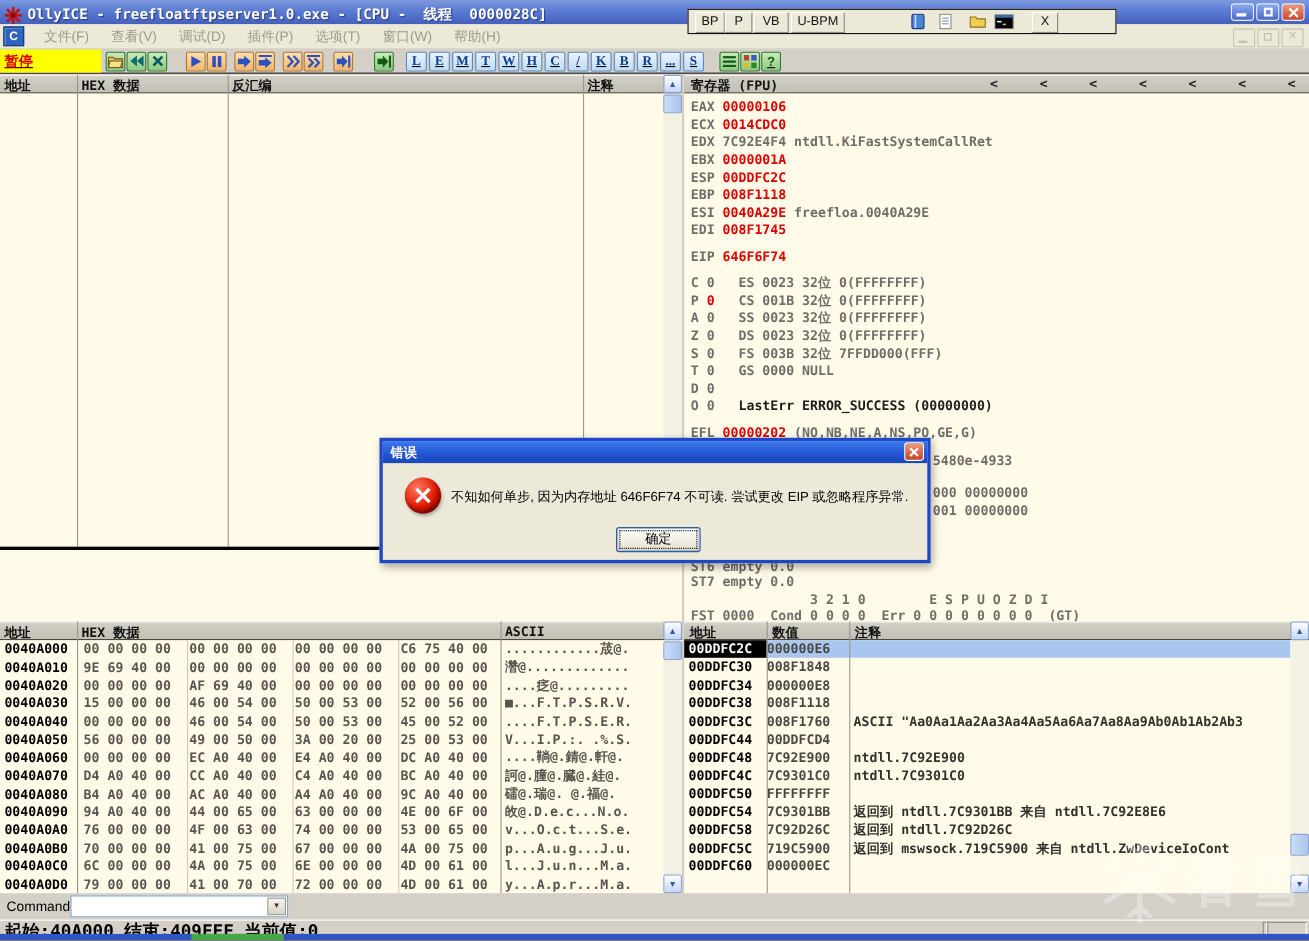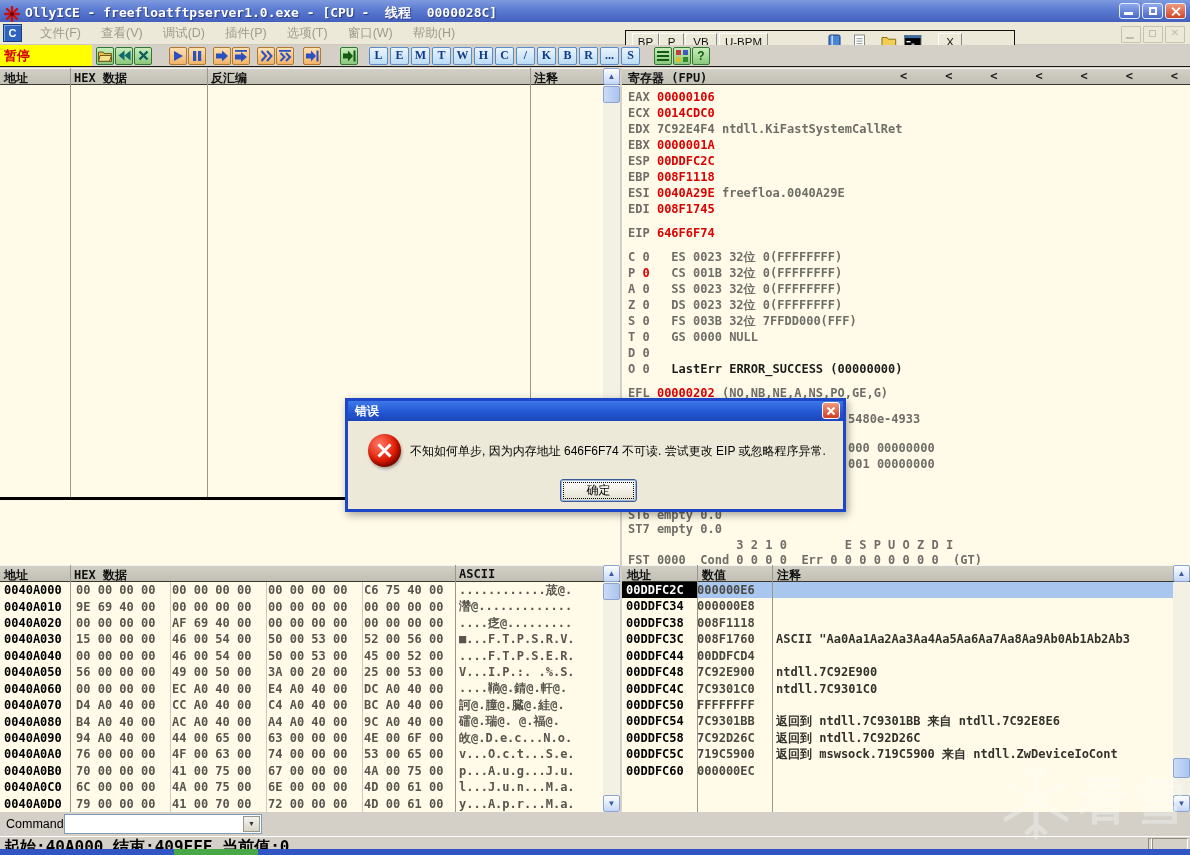--- a/index.html
+++ b/index.html
@@ -28,29 +28,29 @@
     font-size:11px;text-align:center;line-height:16px;border:1px solid #1a3a78;box-shadow:inset 1px 1px 0 #7fa3e0;}
   #menu-items{display:flex;margin-left:8px;gap:0;}
   .menu-item{color:#9e9b8c;font-size:12.5px;padding:3px 10px;white-space:nowrap;}
   .mdi-ctrls{position:absolute;right:5px;top:4px;display:flex;gap:2px;}
   .mdib{width:18px;height:15px;background:#ECE9D8;border:1px solid #c6c2b2;position:relative;border-radius:1px;}
   .mdib .g{position:absolute;color:#c2beae;font-size:10px;left:0;right:0;text-align:center;top:0px;font-weight:bold;}
   .mdib .bar{position:absolute;left:4px;bottom:3px;width:8px;height:2px;background:#c2beae;}
   .mdib .sq{position:absolute;left:5px;top:3px;width:7px;height:7px;border:1.5px solid #c2beae;box-sizing:border-box;}
 
   
-  .plugin-bar{position:absolute;left:625px;top:30px;width:390px;height:23px;background:#ECE9D8;
+  .plugin-bar{position:absolute;left:625px;top:8px;width:390px;height:23px;background:#ECE9D8;
     border:1.6px solid #111;box-sizing:border-box;}
   .pb-btn{position:absolute;top:2px;height:17px;background:#ECE9D8;border:1px solid #888;
     border-top-color:#fff;border-left-color:#fff;font-size:11.5px;text-align:center;line-height:16px;color:#111;}
   .pb-ico{position:absolute;top:2px;width:22px;height:17px;display:flex;align-items:center;justify-content:center;}
 
   
   .toolbar{position:absolute;left:0;top:45px;width:1190px;height:21px;background:#D4D0C8;
-    border-bottom:1.6px solid #1a1a1a;box-sizing:content-box;display:flex;align-items:center;}
+    border-bottom:1.6px solid #1a1a1a;box-sizing:content-box;display:flex;align-items:center;text-decoration:underline;}
   .pause-box{width:92px;height:21px;background:#FFFF00;color:#d80000;font-weight:bold;font-size:13px;
     line-height:21px;padding-left:4px;box-sizing:border-box;flex:none;}
   .tb-btn{width:18px;height:18px;flex:none;border-radius:2px;display:flex;align-items:center;justify-content:center;
     box-sizing:border-box;margin-right:1px;}
   .tb-btn.green{background:linear-gradient(180deg,#c8ecba,#8cc87e);border:1px solid #2f7a2f;}
   .tb-btn.orange{background:linear-gradient(180deg,#ffe0b0,#f2b469);border:1px solid #b07830;}
   .tb-btn.blue{background:linear-gradient(180deg,#eaf4fd,#bcdcf5);border:1px solid #5a8cc8;
     color:#123a8c;font-weight:bold;font-size:12px;width:19px;margin-right:2px;
     font-family:"Liberation Serif","DejaVu Serif",serif;}
   .ml4{margin-left:4px;}.ml6{margin-left:6px;}.ml8{margin-left:8px;}.ml10{margin-left:10px;}
@@ -420,20 +420,21 @@
   <div class="sb-btn" style="left:603px;top:795px;">▼</div>
 
   <div class="pane-hdr" style="left:622px;top:565px;width:568px;">
     <span class="hdr-txt" style="left:5px;">地址</span>
     <span class="hdr-txt" style="left:80px;">数值</span>
     <span class="hdr-txt" style="left:155px;">注释</span>
   </div>
   <div class="cream" style="position:absolute;left:622px;top:582px;width:568px;height:230px;"></div>
   <div id="stack-rows" style="position:absolute;left:622px;top:582px;width:551px;">
       <div class="stk-row sel"><span class="stk-addr">00DDFC2C</span><span class="stk-val">000000E6</span><span class="stk-com"></span></div>
+      <div class="stk-row"><span class="stk-addr">00DDFC30</span><span class="stk-val">008F1848</span><span class="stk-com"></span></div>
       <div class="stk-row"><span class="stk-addr">00DDFC34</span><span class="stk-val">000000E8</span><span class="stk-com"></span></div>
       <div class="stk-row"><span class="stk-addr">00DDFC38</span><span class="stk-val">008F1118</span><span class="stk-com"></span></div>
       <div class="stk-row"><span class="stk-addr">00DDFC3C</span><span class="stk-val">008F1760</span><span class="stk-com">ASCII "Aa0Aa1Aa2Aa3Aa4Aa5Aa6Aa7Aa8Aa9Ab0Ab1Ab2Ab3</span></div>
       <div class="stk-row"><span class="stk-addr">00DDFC44</span><span class="stk-val">00DDFCD4</span><span class="stk-com"></span></div>
       <div class="stk-row"><span class="stk-addr">00DDFC48</span><span class="stk-val">7C92E900</span><span class="stk-com">ntdll.7C92E900</span></div>
       <div class="stk-row"><span class="stk-addr">00DDFC4C</span><span class="stk-val">7C9301C0</span><span class="stk-com">ntdll.7C9301C0</span></div>
       <div class="stk-row"><span class="stk-addr">00DDFC50</span><span class="stk-val">FFFFFFFF</span><span class="stk-com"></span></div>
       <div class="stk-row"><span class="stk-addr">00DDFC54</span><span class="stk-val">7C9301BB</span><span class="stk-com">返回到 ntdll.7C9301BB 来自 ntdll.7C92E8E6</span></div>
       <div class="stk-row"><span class="stk-addr">00DDFC58</span><span class="stk-val">7C92D26C</span><span class="stk-com">返回到 ntdll.7C92D26C</span></div>
       <div class="stk-row"><span class="stk-addr">00DDFC5C</span><span class="stk-val">719C5900</span><span class="stk-com">返回到 mswsock.719C5900 来自 ntdll.ZwDeviceIoCont</span></div>

